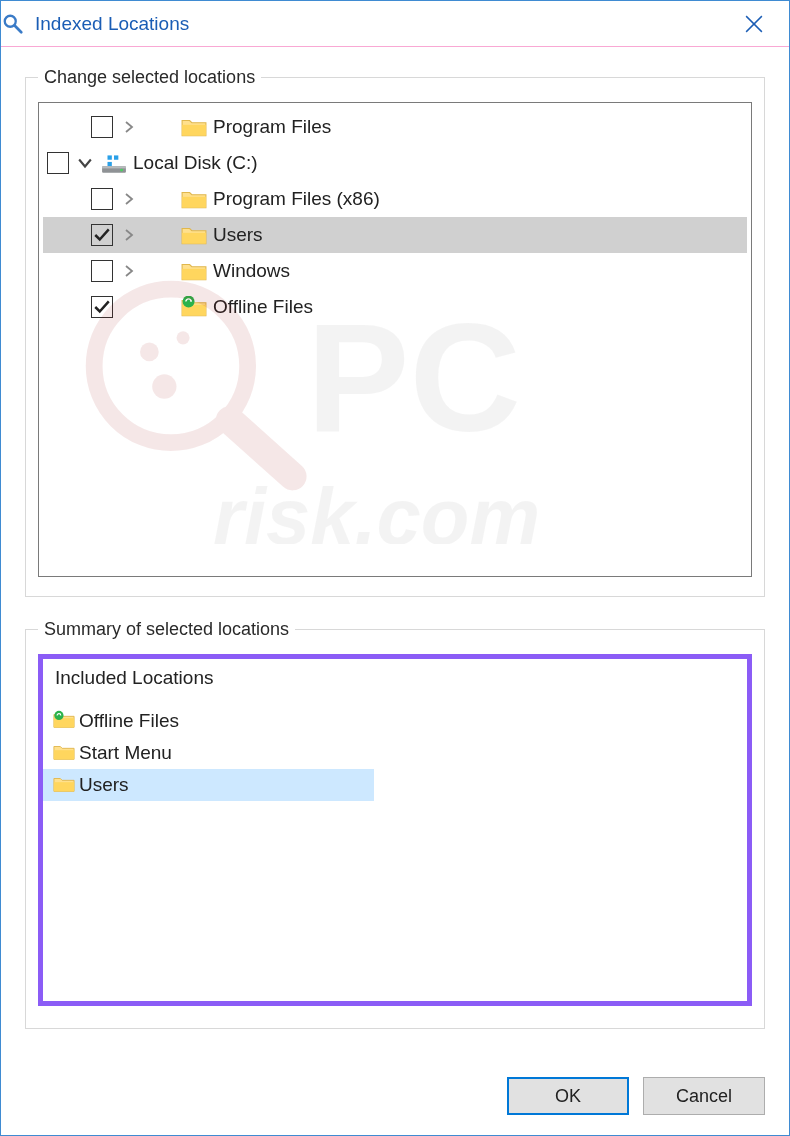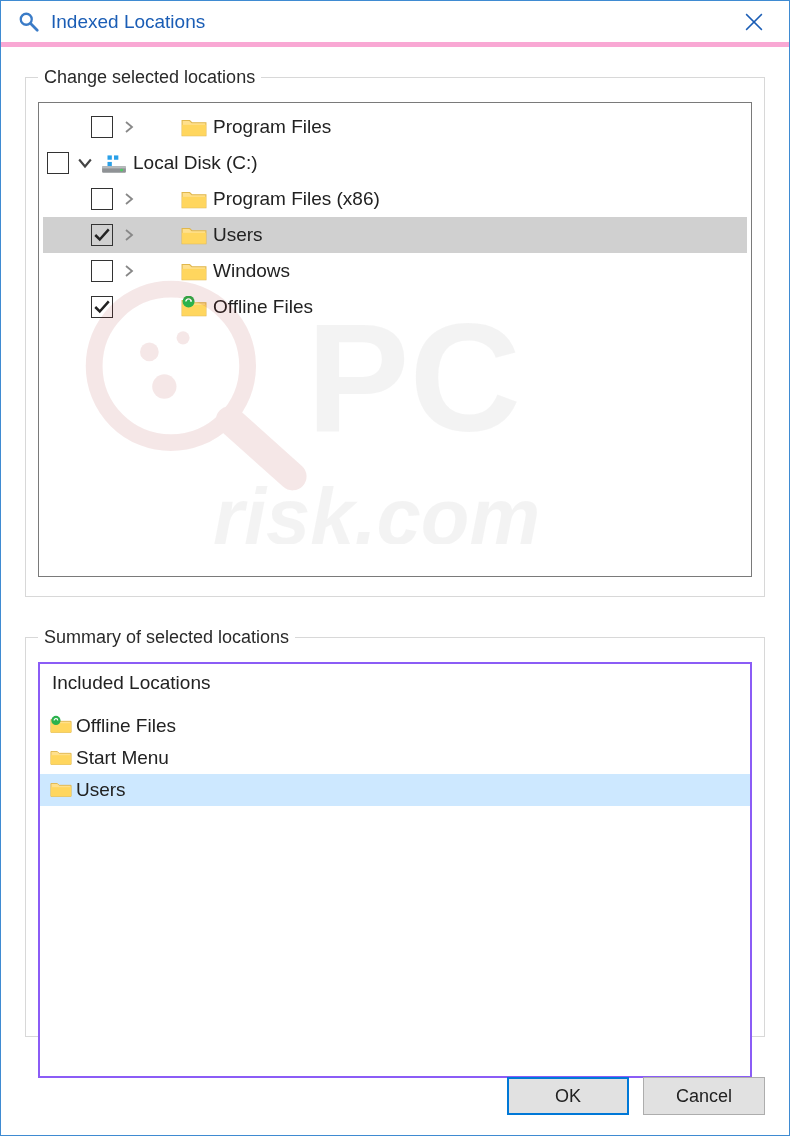--- a/index.html
+++ b/index.html
@@ -7,23 +7,23 @@
   width: 790px; height: 1136px;
   font-family: "Segoe UI", Tahoma, sans-serif;
   font-size: 17px;
   background: #fff;
   overflow: hidden;
   border: 1px solid #3f8bd2;
 }
 .titlebar {
   height: 46px;
   background: #fff;
-  border-bottom: 5px solid #f9a8d4;
-  display: flex; align-items: center;
-  padding-left: 16px;
+  border-bottom: 1px solid #f9a8d4;
+  display: flex; align-items: center;
+  padding-left: 0;
 }
 .titlebar .icon-wrap {
   width: 24px; height: 24px;
   display: flex; align-items: center; justify-content: center;
   margin-right: 10px;
 }
 .titlebar .title {
   color: #1a5db5;
   font-size: 19px;
   flex: 1;
@@ -37,21 +37,21 @@
 .content {
   padding: 20px 24px 18px 24px;
   position: relative;
   height: calc(100% - 46px);
 }
 fieldset {
   border: 1px solid #d8d8d8;
   padding: 14px 12px 12px 12px;
   position: relative;
 }
-fieldset.top { height: 530px; margin-bottom: 30px; }
+fieldset.top { height: 530px; margin-bottom: 22px; }
 fieldset.bottom { height: 410px; }
 legend {
   padding: 0 6px;
   color: #2a2a2a;
   font-size: 18px;
 }
 .treebox {
   background: #fff;
   border: 1px solid #7a7a7a;
   height: 475px;
@@ -84,26 +84,25 @@
 .indent2 { margin-left: 30px; }
 .node-icon { width: 26px; height: 26px; display: flex; align-items: center; justify-content: center; }
 .tree-label { color: #222; font-size: 19px; }
 .watermark {
   position: absolute; left: 6%; right: 2%; top: 160px;
   pointer-events: none; opacity: 0.09;
   display: flex; align-items: flex-start; justify-content: center;
 }
 .watermark svg { width: 100%; }
 .summary-box {
-  border: 2px solid #8b5cf6;
+  border: 5px solid #8b5cf6;
   background: #fff;
-  height: 416px;
+  height: 352px;
   display: flex;
   overflow: hidden;
-  flex-direction: column;
 }
 .summary-col {
   flex: 1;
   display: flex; flex-direction: column;
 }
 .summary-col.left { flex: 0 0 47%; }
 .summary-head {
   height: 46px;
   padding: 8px 12px;
   font-size: 19px;

